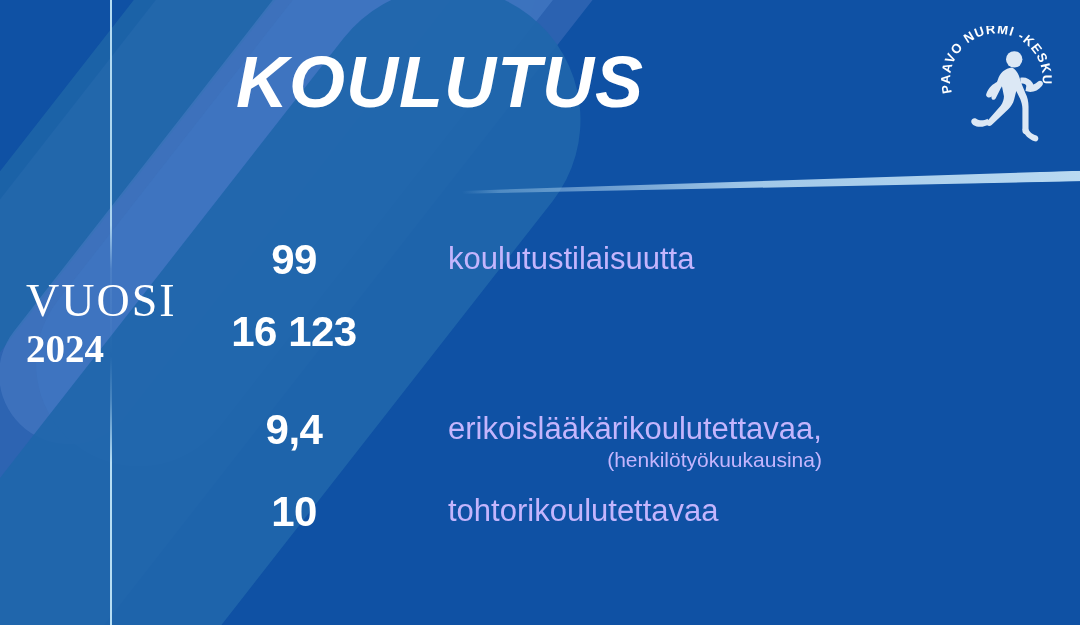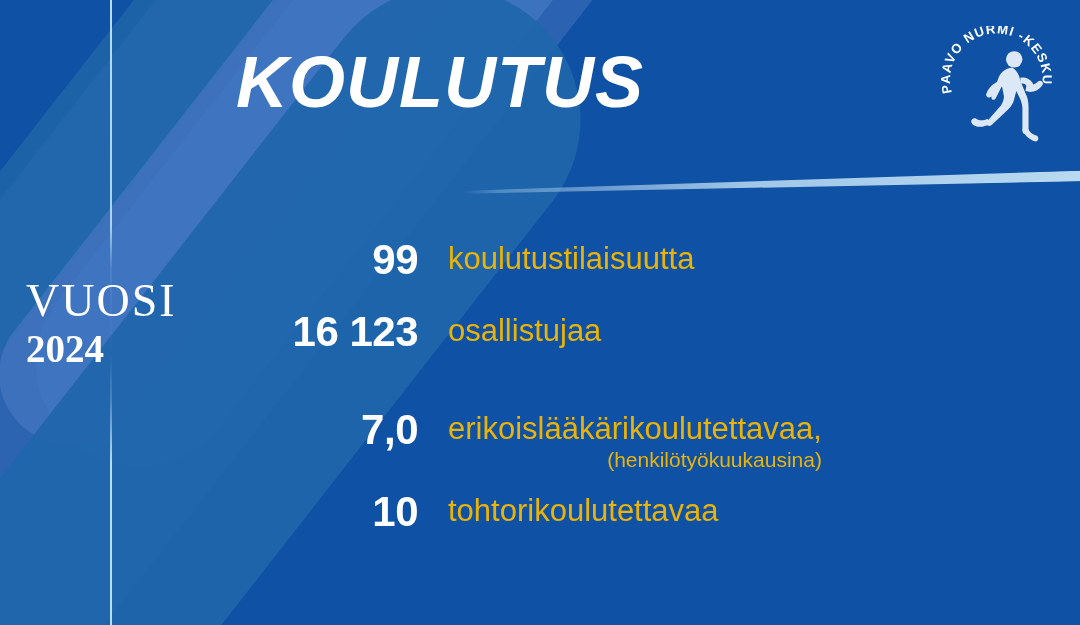--- a/index.html
+++ b/index.html
@@ -183,32 +183,32 @@
     top: 238px;
     width: 790px;
   }
   .stat-row {
     display: flex;
     align-items: flex-start;
     margin-bottom: 21px;
   }
   .stat-value {
     width: 248px;
-    text-align: right;
+    text-align: center;
     font-size: 42px;
     font-weight: 700;
     color: #ffffff;
     line-height: 1.05;
     letter-spacing: -0.5px;
     flex: 0 0 248px;
   }
   .stat-text {
     margin-left: 30px;
     padding-top: 4px;
-    color: #eab308;
+    color: #c4b5fd;
     font-weight: 300;
   }
   .stat-label {
     font-size: 31px;
     line-height: 1.1;
     white-space: nowrap;
   }
   .stat-sub {
     font-size: 21px;
     line-height: 1.2;
@@ -273,27 +273,24 @@
 
     <div class="stat-row row-1">
       <div class="stat-value">99</div>
       <div class="stat-text">
         <div class="stat-label">koulutustilaisuutta</div>
       </div>
     </div>
 
     <div class="stat-row row-2">
       <div class="stat-value">16 123</div>
-      <div class="stat-text">
-        <div class="stat-label">osallistujaa</div>
-      </div>
     </div>
 
     <div class="stat-row row-3">
-      <div class="stat-value">7,0</div>
+      <div class="stat-value">9,4</div>
       <div class="stat-text">
         <div class="stat-label">erikoislääkärikoulutettavaa,</div>
         <div class="stat-sub">(henkilötyökuukausina)</div>
       </div>
     </div>
 
     <div class="stat-row">
       <div class="stat-value">10</div>
       <div class="stat-text">
         <div class="stat-label">tohtorikoulutettavaa</div>

